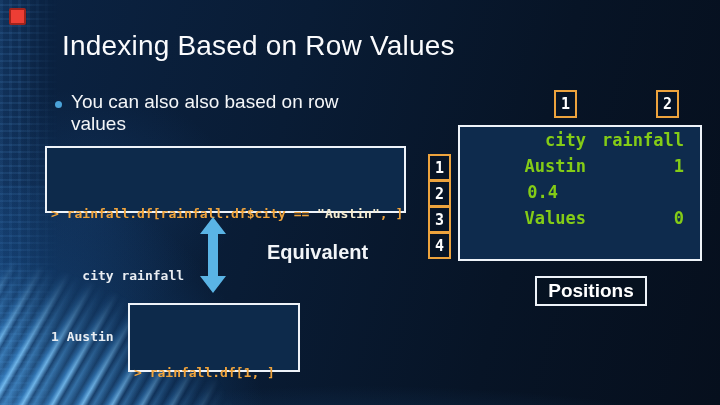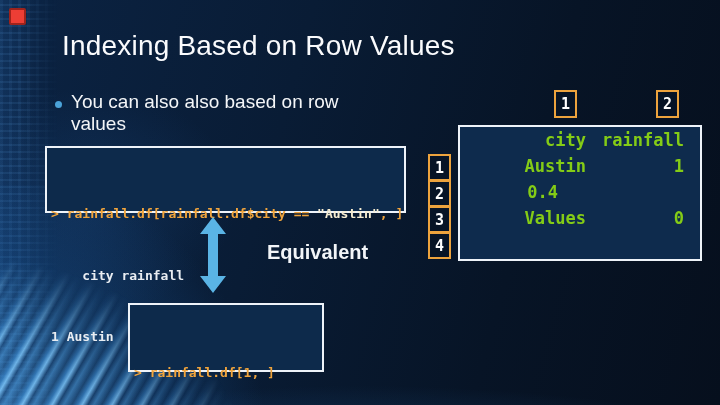--- a/index.html
+++ b/index.html
@@ -35,21 +35,21 @@
   .title{position:absolute;left:62px;top:30px;font-size:28px;color:#fafbfd;letter-spacing:0.2px;}
   .bullet-dot{position:absolute;left:55px;top:101px;width:7px;height:7px;border-radius:50%;background:#4ba3d9;}
   .bullet-text{position:absolute;left:71px;top:91px;width:320px;font-size:19px;line-height:21.5px;color:#f4f6f8;}
   .equiv{position:absolute;left:247px;top:241px;font-size:20px;font-weight:bold;color:#f2f5f8;margin-left:20px;}
   
   .codebox{position:absolute;box-sizing:border-box;background:#0d2a4b;border:2px solid #eef3f9;
     color:#e9edf2;font-family:"DejaVu Sans Mono","Liberation Mono",monospace;font-weight:bold;
     font-size:13px;white-space:pre;padding:15px 4px;}
   .codebox .ln{display:block;}
   #code1{left:45px;top:146px;width:361px;height:67px;line-height:20.5px;}
-  #code2{left:128px;top:303px;width:196px;height:69px;line-height:21px;}
+  #code2{left:128px;top:303px;width:172px;height:69px;line-height:21px;}
   .orange{color:#f0a43c;}
   .strlit{color:#f6ecd0;}
   
   .dblarrow{position:absolute;left:200px;top:217px;width:26px;height:76px;}
   
   .dtable{position:absolute;left:458px;top:125px;width:244px;height:136px;box-sizing:border-box;
     background:#0e2b4d;border:2px solid #eef3f9;color:#84cc16;
     font-family:"DejaVu Sans Mono","Liberation Mono",monospace;font-weight:bold;font-size:17px;line-height:26px;}
   .trow{display:flex;}
   .tc1{width:126px;text-align:right;white-space:pre;}
@@ -124,14 +124,15 @@
     </div>
     <div class="trow">
       <span class="tc2">0.4</span>
     </div>
     <div class="trow">
       <span class="tc1">Values</span>
       <span class="tc2">0</span>
     </div>
   </div>
 
+  <div class="positions">Positions</div>
 
 </div>
 
 </body></html>

